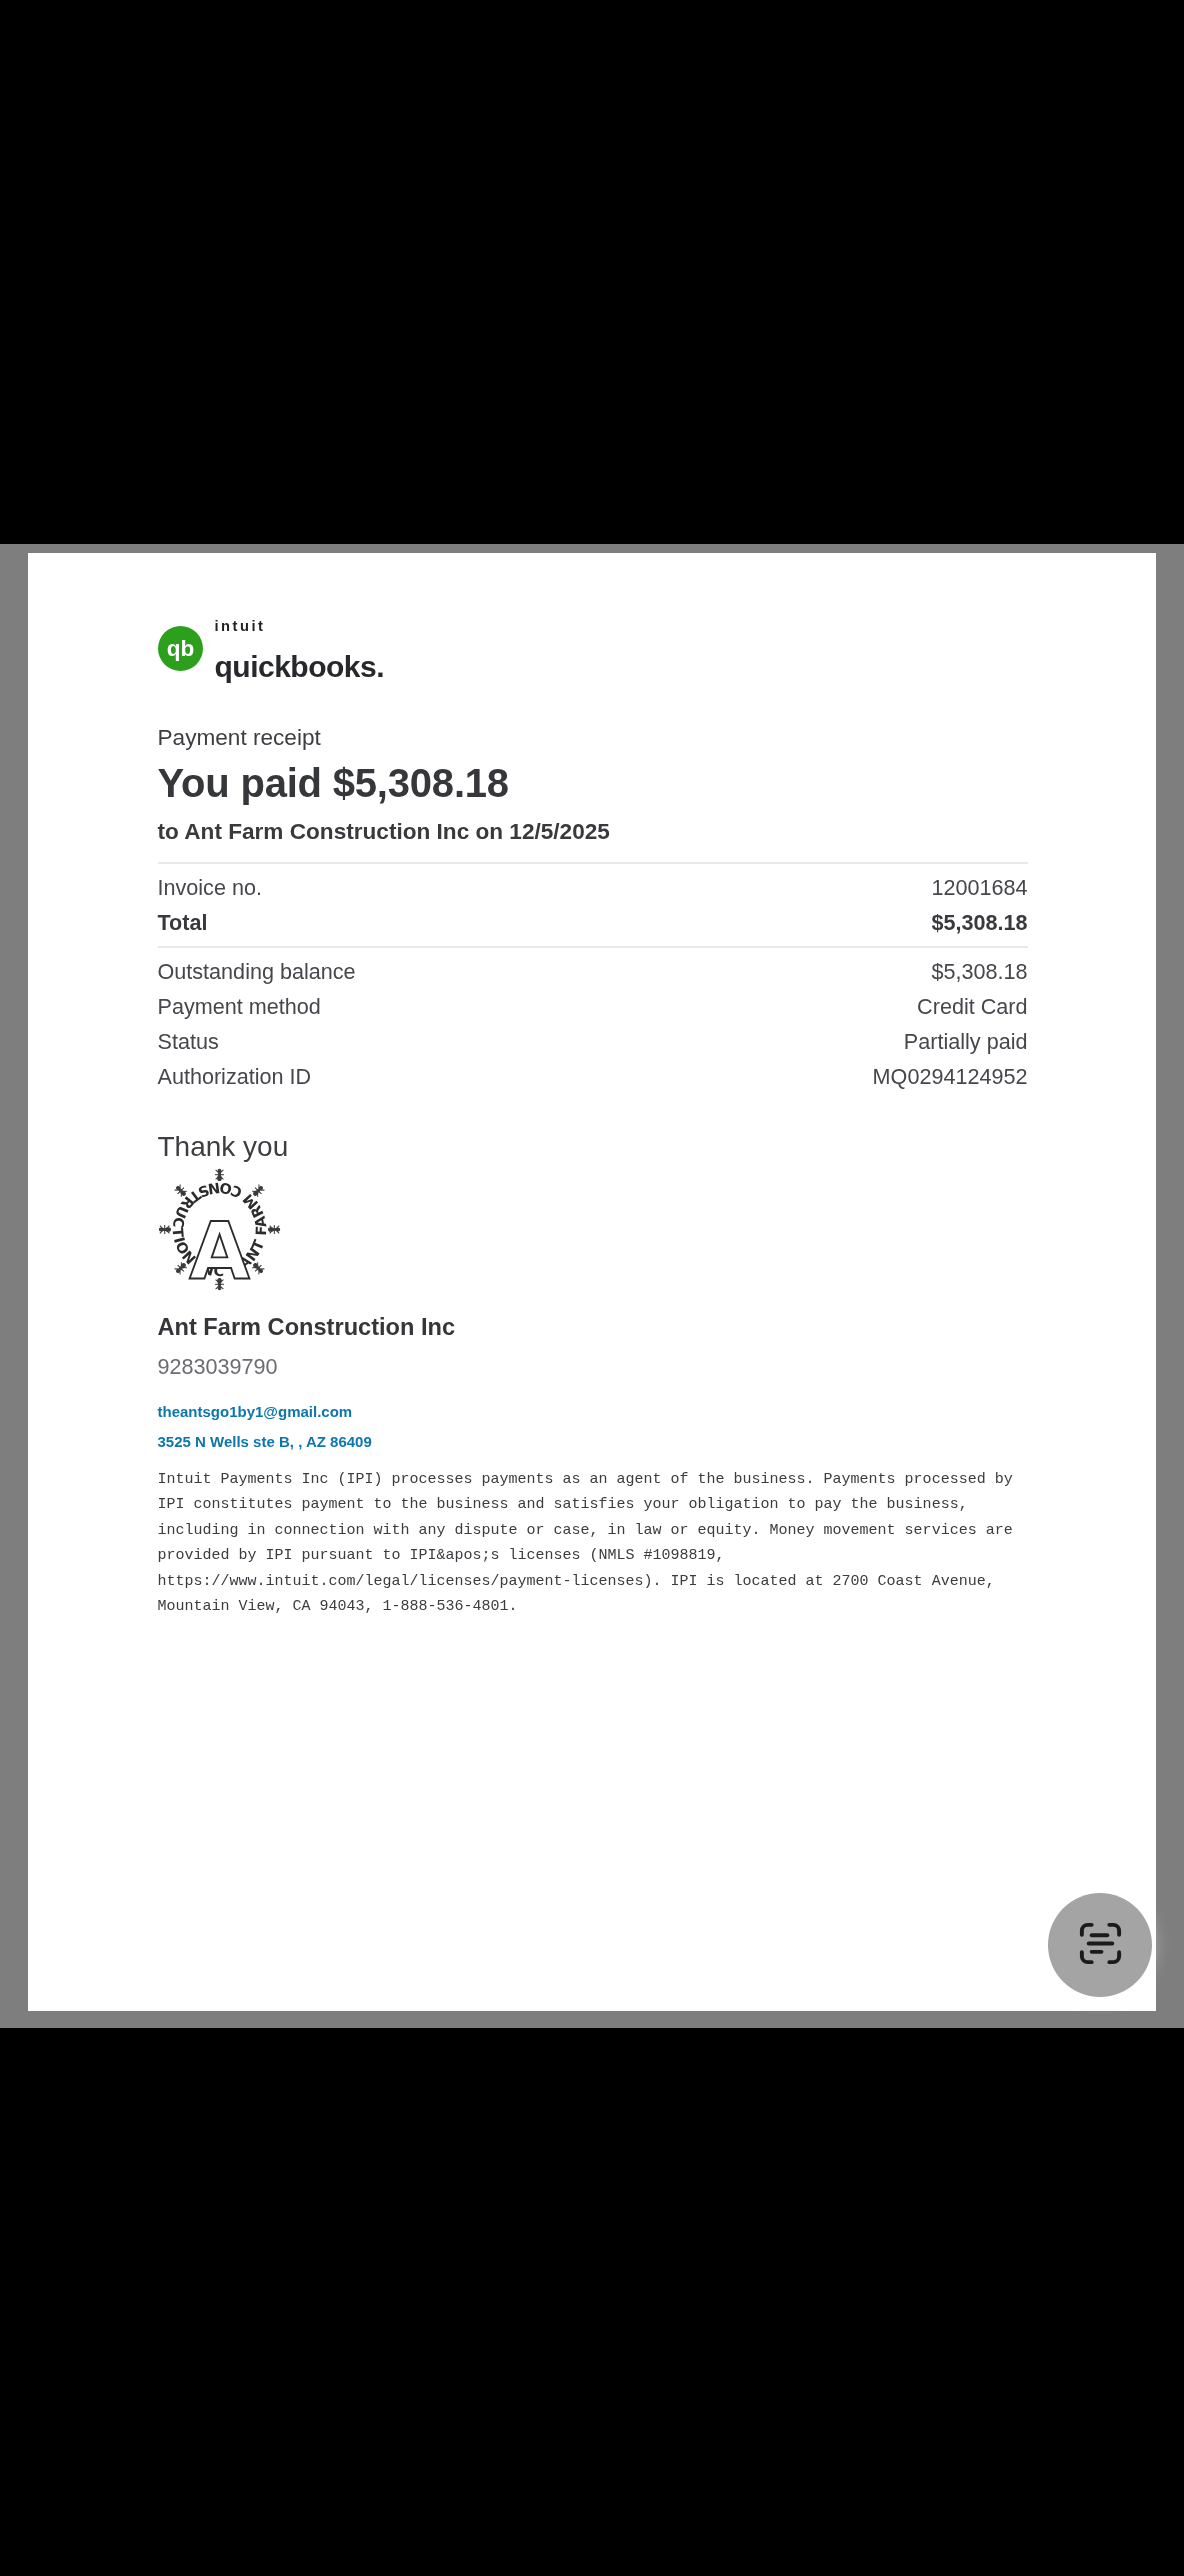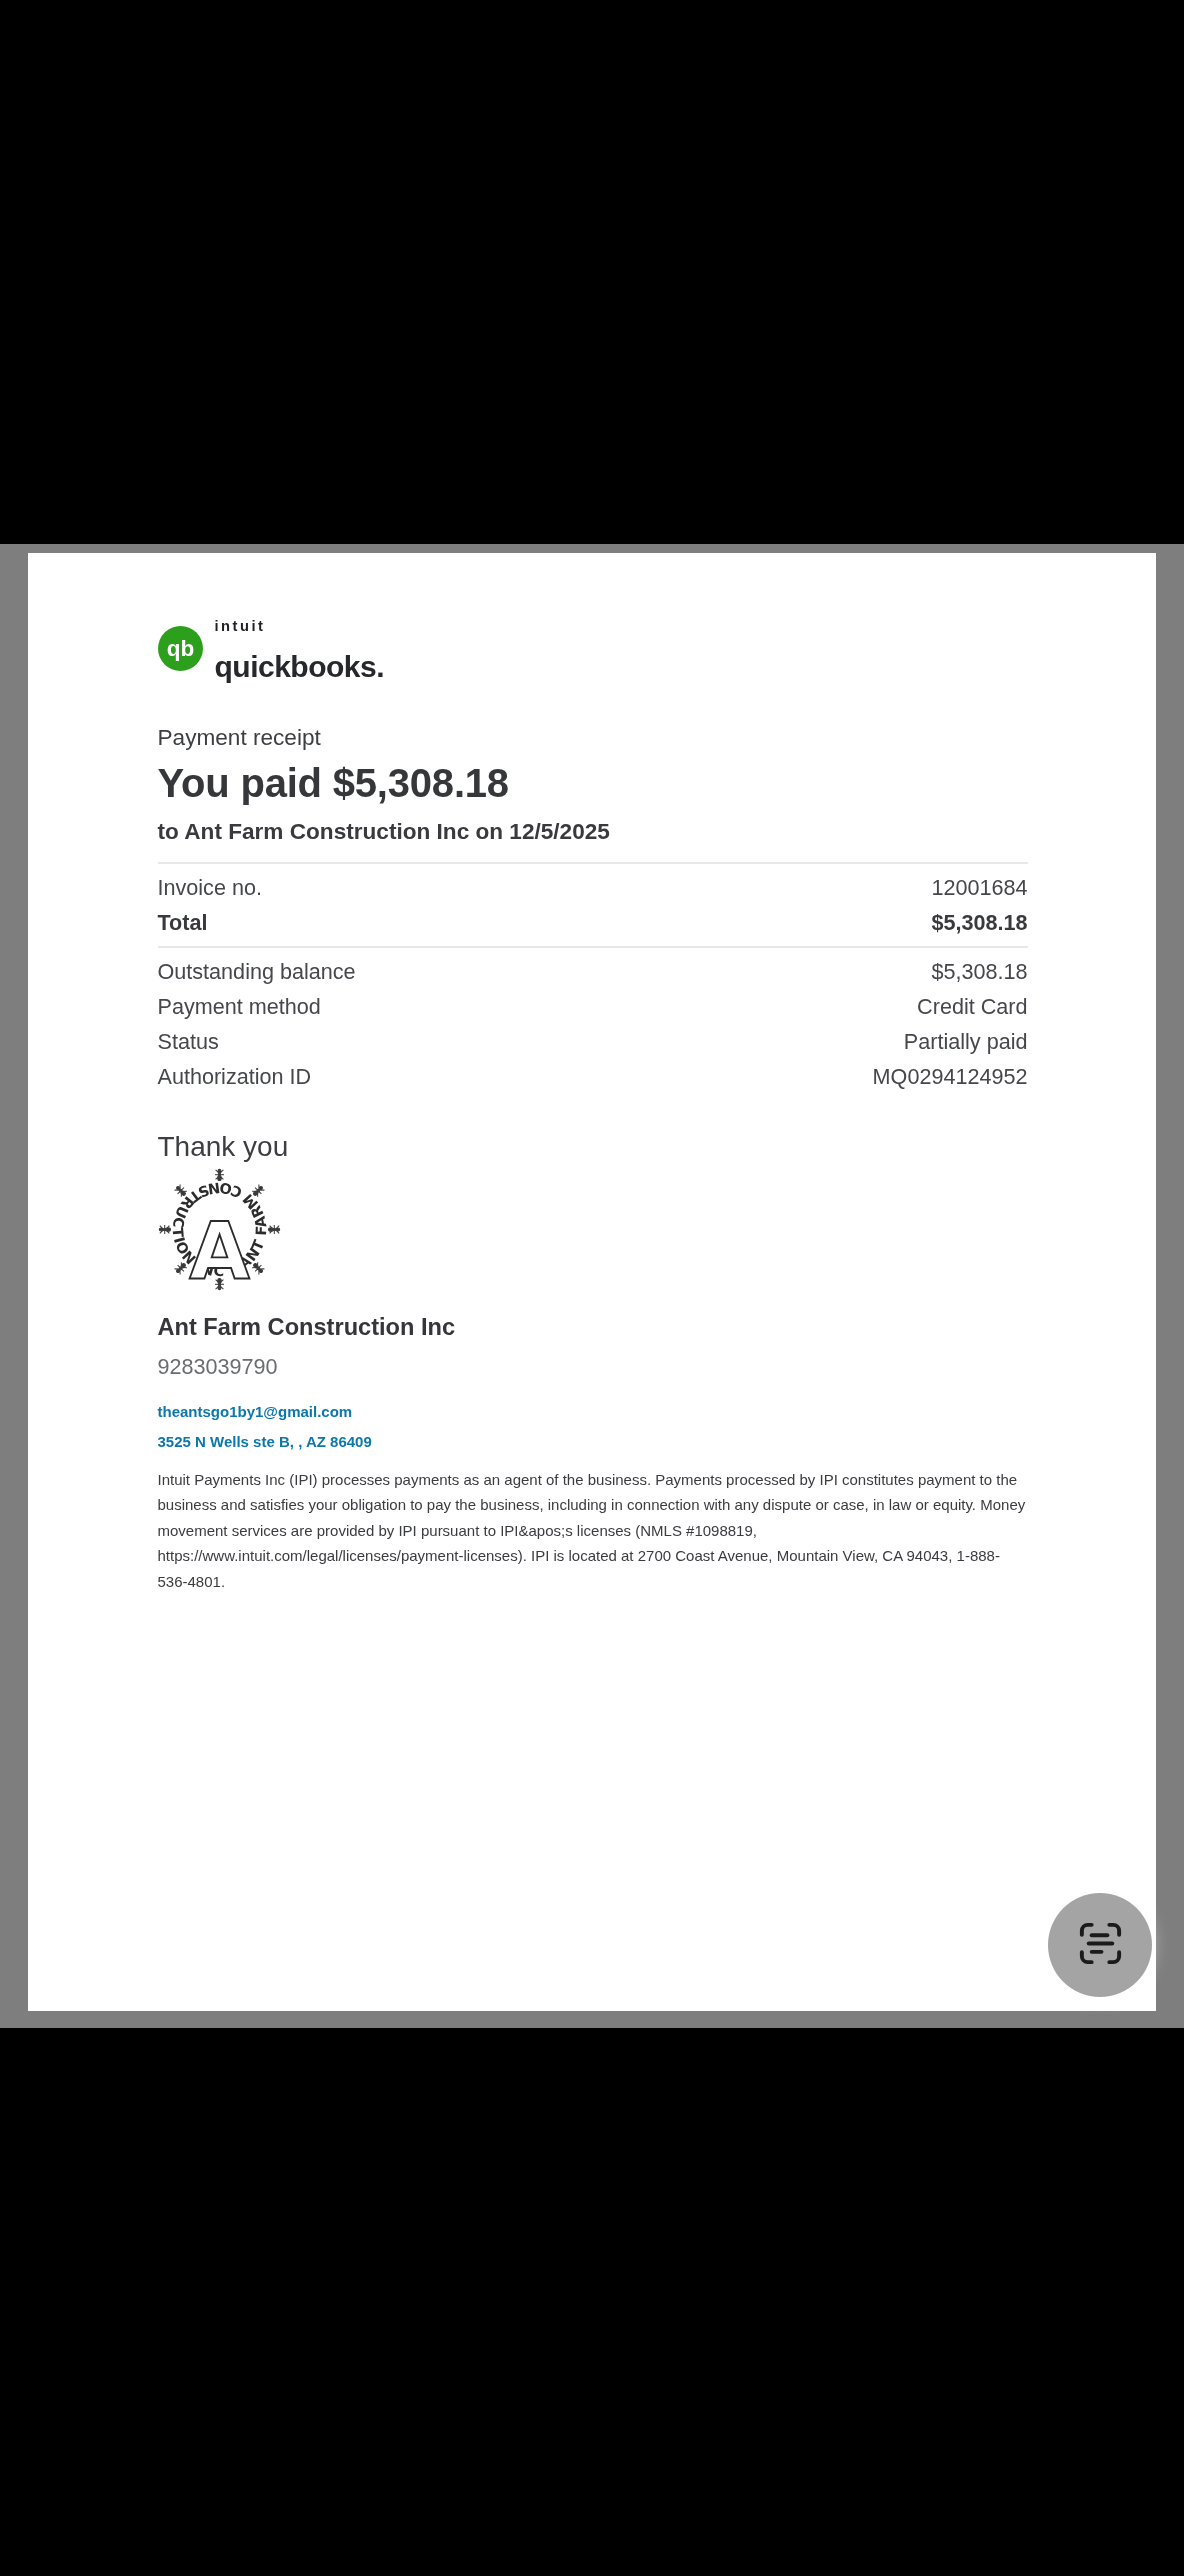--- a/index.html
+++ b/index.html
@@ -31,21 +31,21 @@
 
   .thank-you { margin-top:31px; font-size:28px; color:#3d3e42; }
   .stamp { margin-top:4.9px; display:block; }
 
   .merchant-name { margin-top:18.7px; font-size:23.6px; font-weight:bold; color:#35363a; }
   .merchant-phone { margin-top:13.8px; font-size:21.6px; color:#6b6c72; }
   .merchant-links { margin-top:16.7px; font-size:15px; font-weight:bold; color:#0d77ab; line-height:29.5px; }
   .merchant-links .link { cursor:pointer; }
 
   .fee-note { margin-top:14.7px; font-size:14.7px; color:#3b3c40; }
-  .legal { margin-top:10.8px; font-size:15px; line-height:25.5px; color:#3b3c40; max-width:872px; }
+  .legal { margin-top:10.8px; font-size:15px; line-height:25.5px; color:#3b3c40; max-width:872px;font-family:Liberation Mono, monospace; }
 
   .live-text-button { position:absolute; left:1048px; top:1893px; width:104px; height:104px; border-radius:50%;
     background:#a4a4a4; display:flex; align-items:center; justify-content:center; cursor:pointer;
     box-shadow:0 0 17.7px rgba(255,255,255,0.55); }
 </style>
 </head>
 <body>
 
 <div class="black-bar-top"></div>
 <div class="photo-bg"></div>

